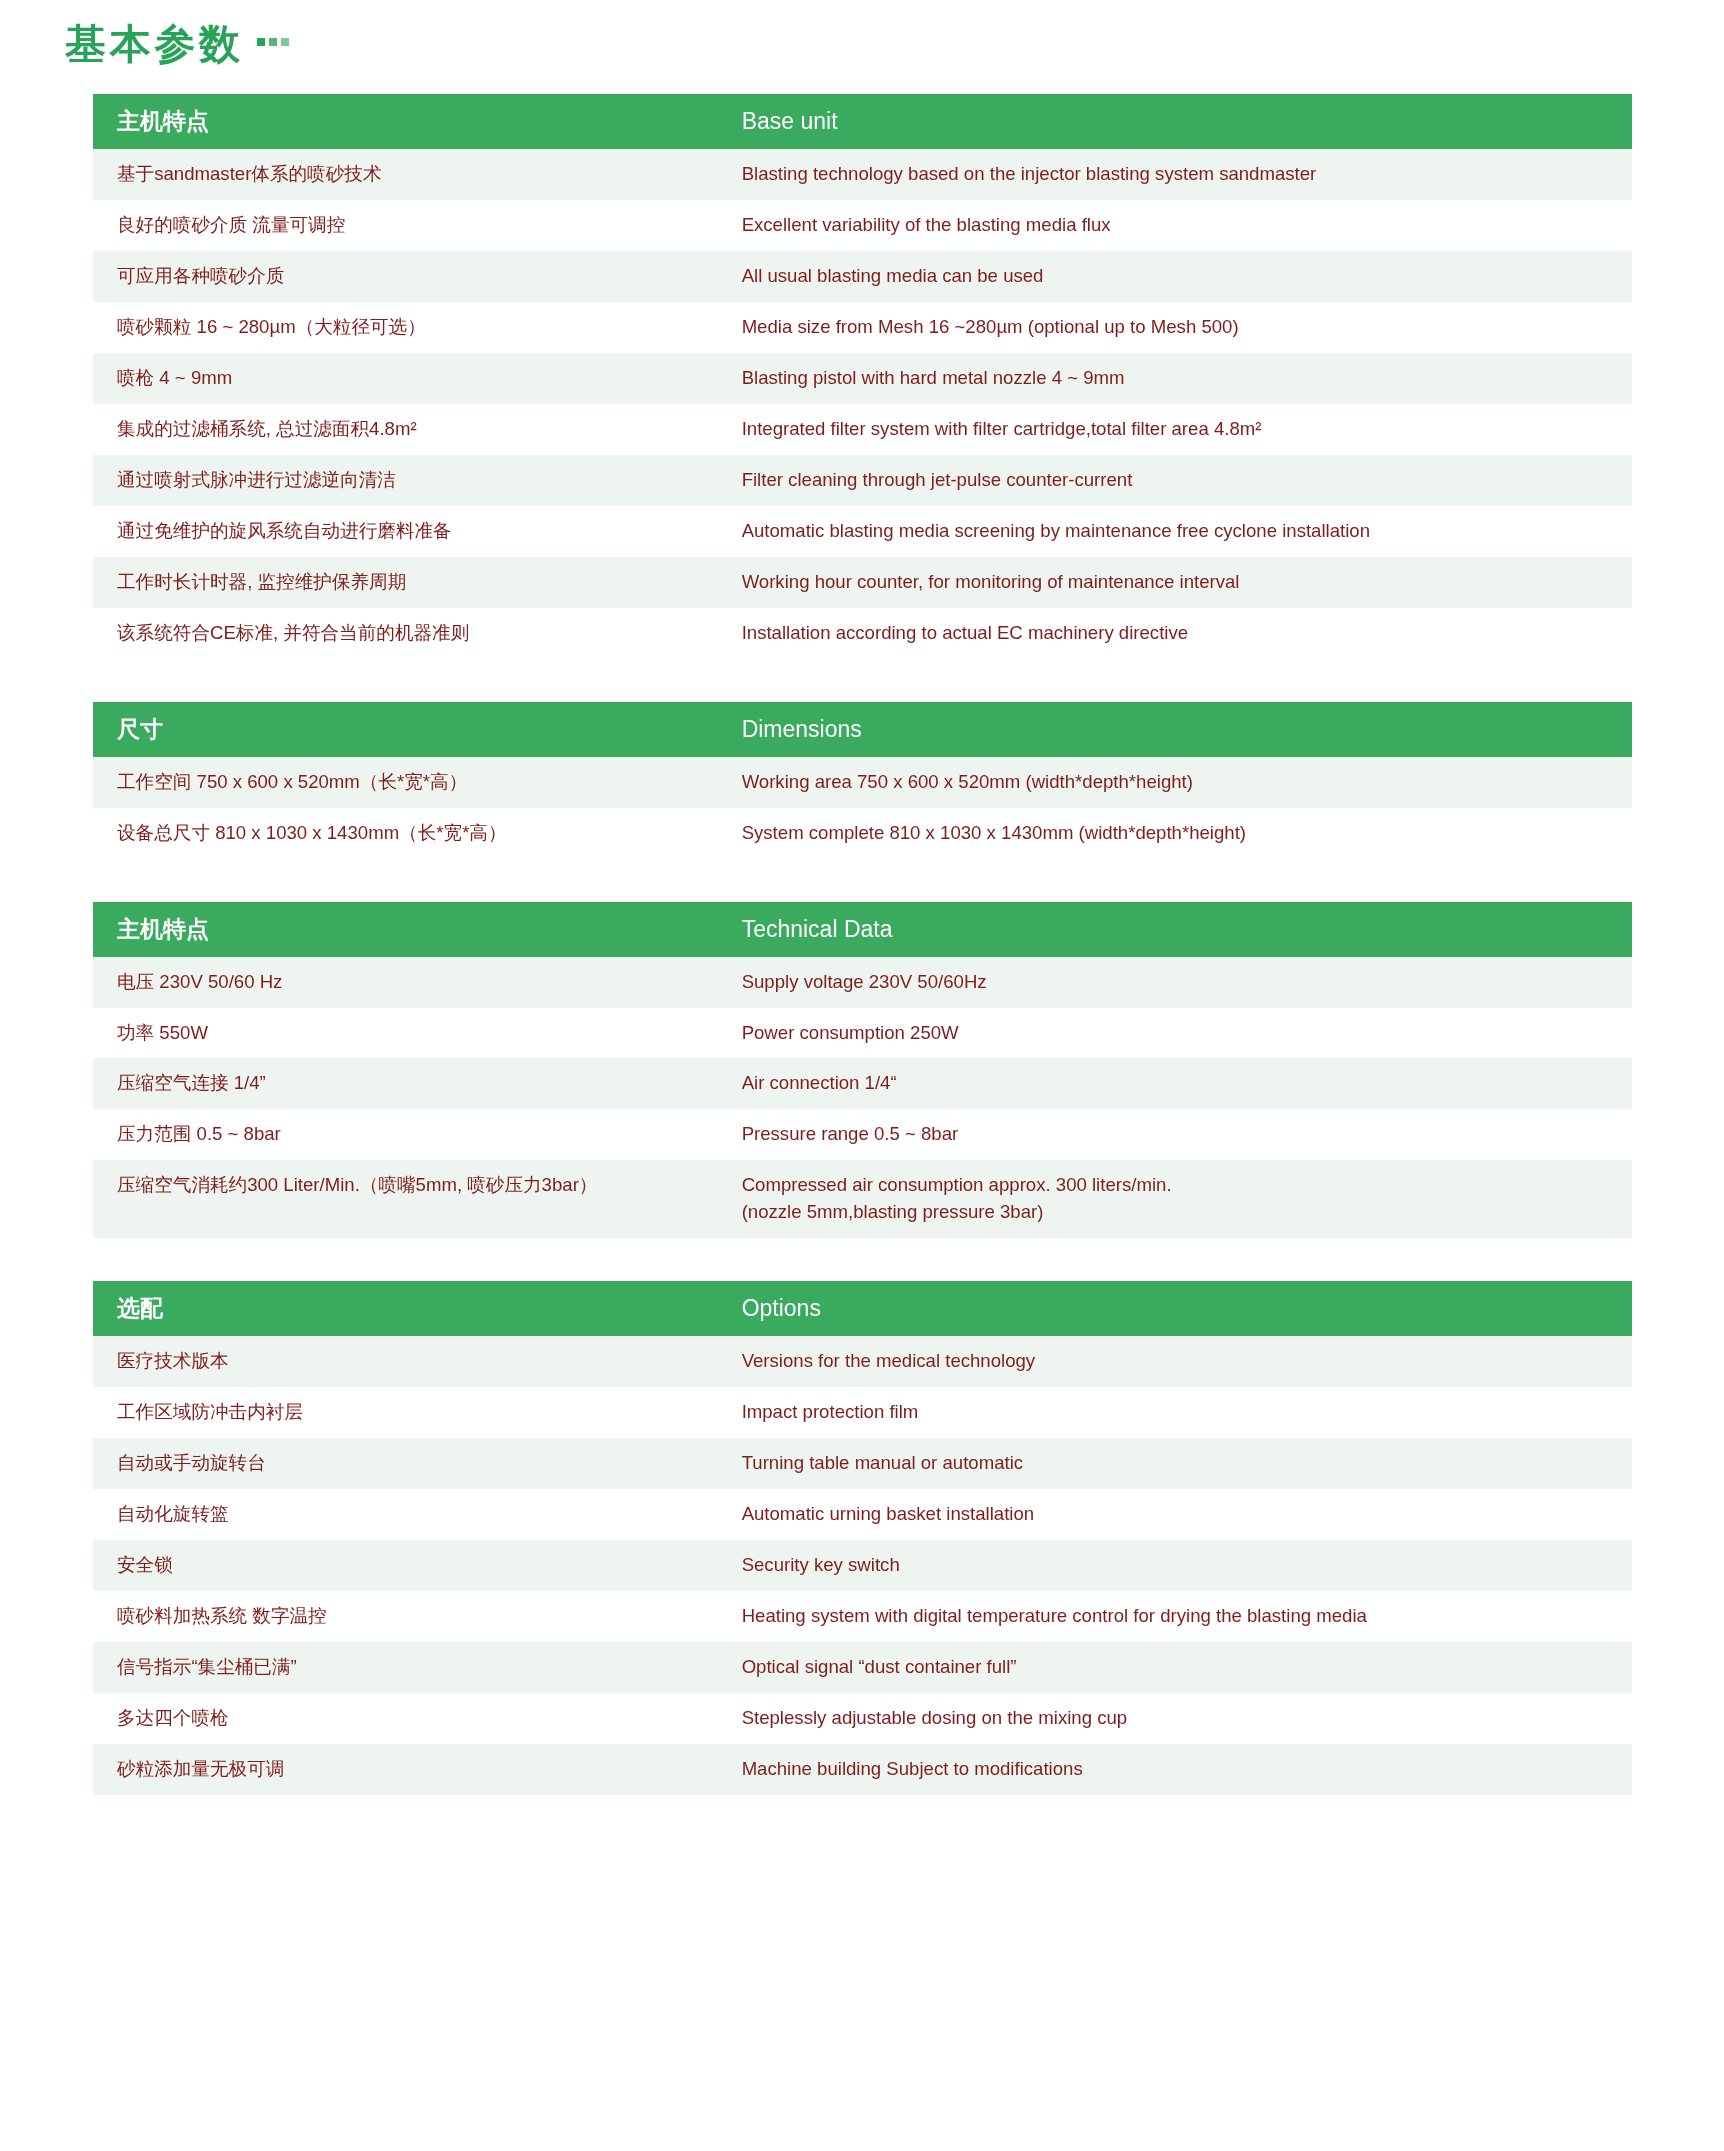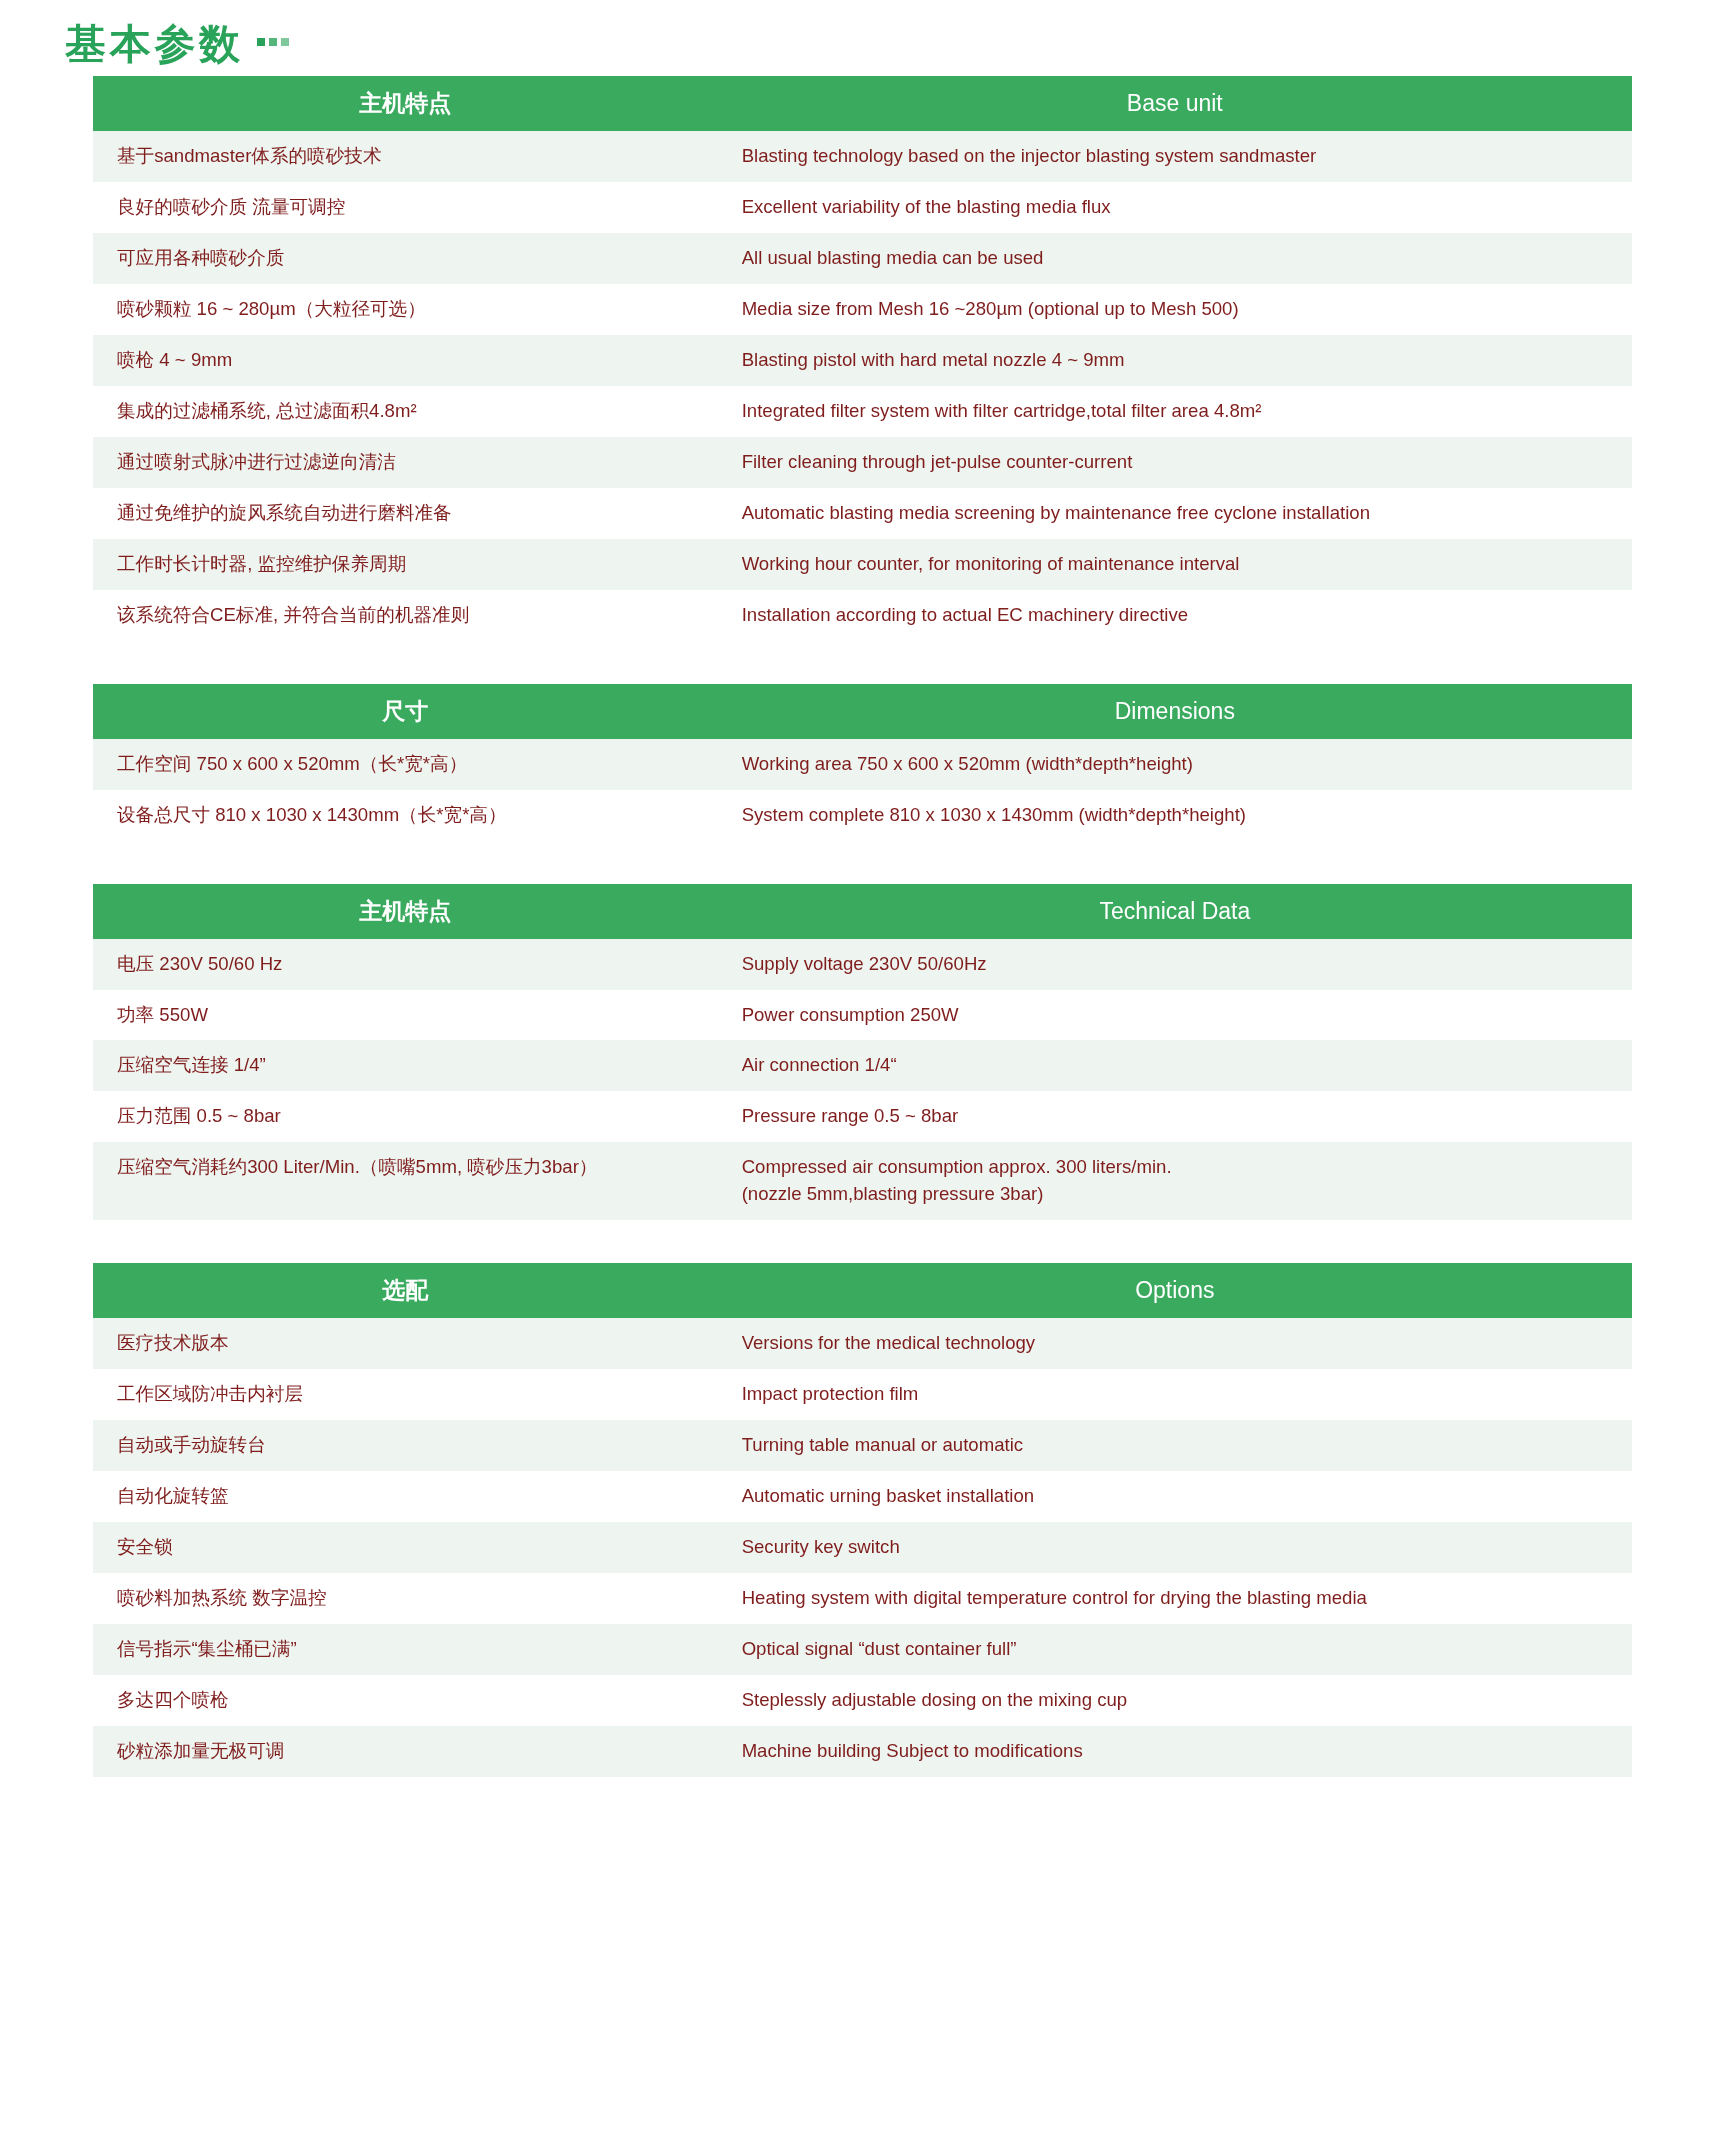--- a/index.html
+++ b/index.html
@@ -18,21 +18,21 @@
     width: 1725px;
     box-sizing: border-box;
     padding: 0 93px;
   }
 
   
   .page-title-row {
     display: flex;
     align-items: center;
     padding-top: 24px;
-    padding-bottom: 11px;
+    padding-bottom: 29px;
     margin-left: -28px;
   }
   .page-title {
     font-size: 41px;
     font-weight: bold;
     letter-spacing: 3.7px;
     color: #2aa35a;
     line-height: 1;
   }
   .title-dots {
@@ -56,21 +56,21 @@
     width: 100%;
     border-collapse: collapse;
     table-layout: fixed;
     margin-bottom: 43px;
   }
   .spec-table thead th {
     background: #3aaa5f;
     color: #ffffff;
     font-size: 23px;
     font-weight: bold;
-    text-align: center;
+    text-align: left;
     padding: 12px 24px;
     line-height: 1.35;
   }
   .spec-table thead th.col-en {
     font-weight: normal;
   }
   .spec-table td {
     font-size: 18.6px;
     padding: 12px 24px;
     line-height: 1.45;

